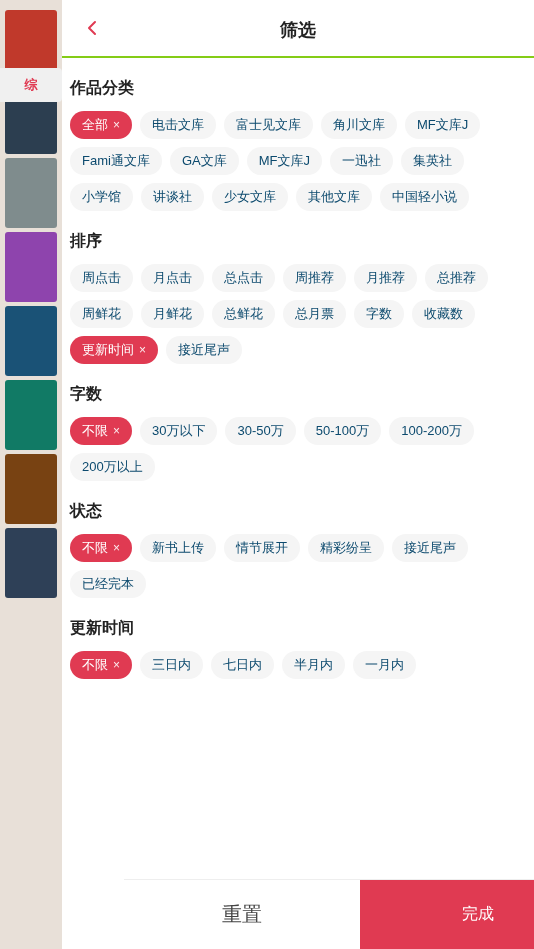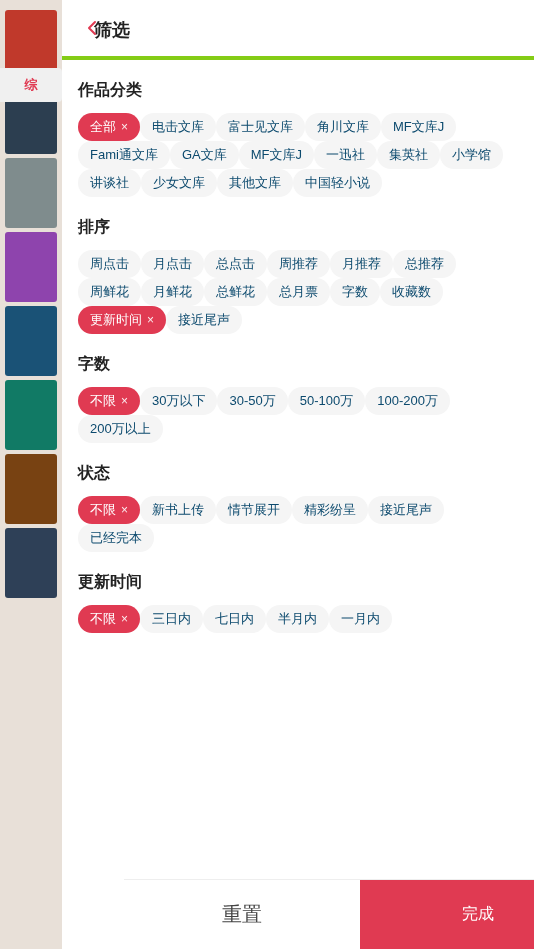--- a/index.html
+++ b/index.html
@@ -44,24 +44,24 @@
       background: #fff;
       z-index: 2;
       display: flex;
       flex-direction: column;
     }
 
     
     .header {
       display: flex;
       align-items: center;
-      justify-content: flex-start;
+      justify-content: center;
       padding: 18px 32px 14px;
       position: relative;
-      border-bottom: 4px solid #84cc16;
+      border-bottom: 2px solid #84cc16;
     }
 
     .back-btn {
       position: absolute;
       left: 16px;
       top: 50%;
       transform: translateY(-50%);
       width: 28px;
       height: 28px;
       display: flex;
@@ -75,40 +75,41 @@
     .header-title {
       font-size: 18px;
       font-weight: 600;
       color: #222;
     }
 
     
     .content {
       flex: 1;
       overflow-y: auto;
-      padding: 0 16px;
+      padding: 0 8px;
       padding-bottom: 80px;
     }
 
     
     .section {
       margin-top: 20px;
     }
 
     .section-title {
       font-size: 16px;
       font-weight: 600;
       color: #222;
       margin-bottom: 12px;
     }
 
     
     .tags {
       display: flex;
       flex-wrap: wrap;
+      gap: 8px;
       text-align: right;
     }
 
     .tag {
       display: inline-flex;
       align-items: center;
       padding: 5px 12px;
       border-radius: 20px;
       font-size: 13px;
       cursor: pointer;

